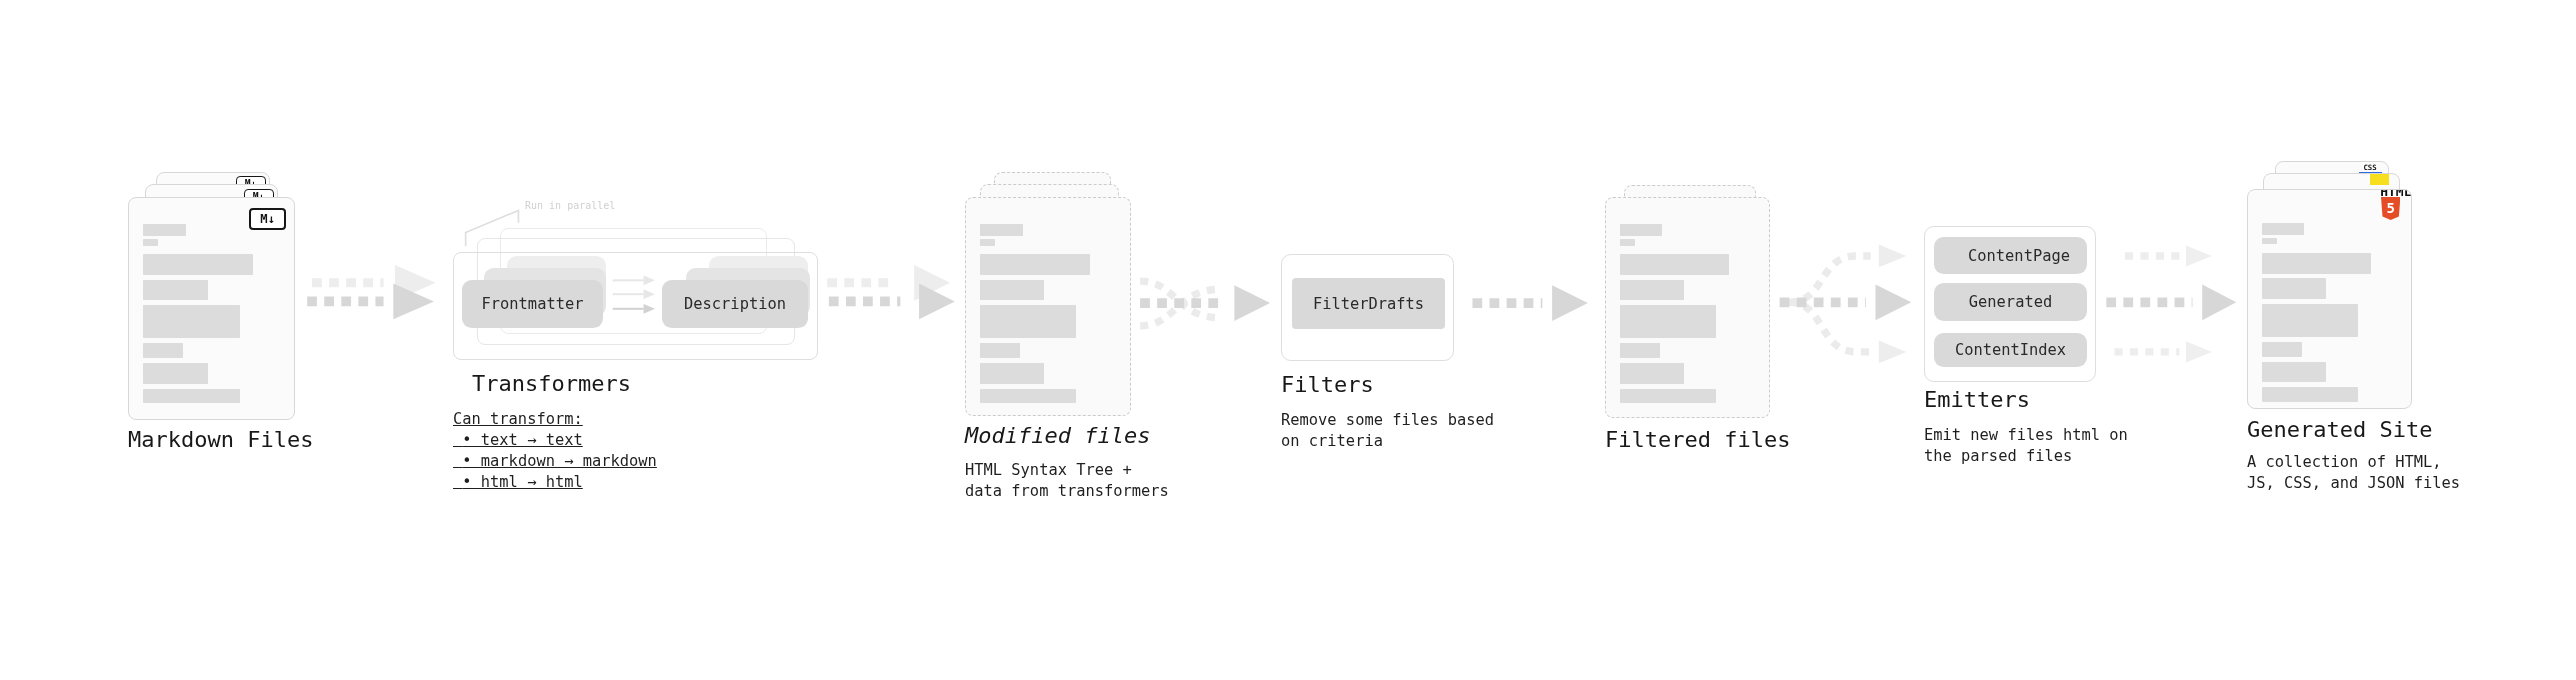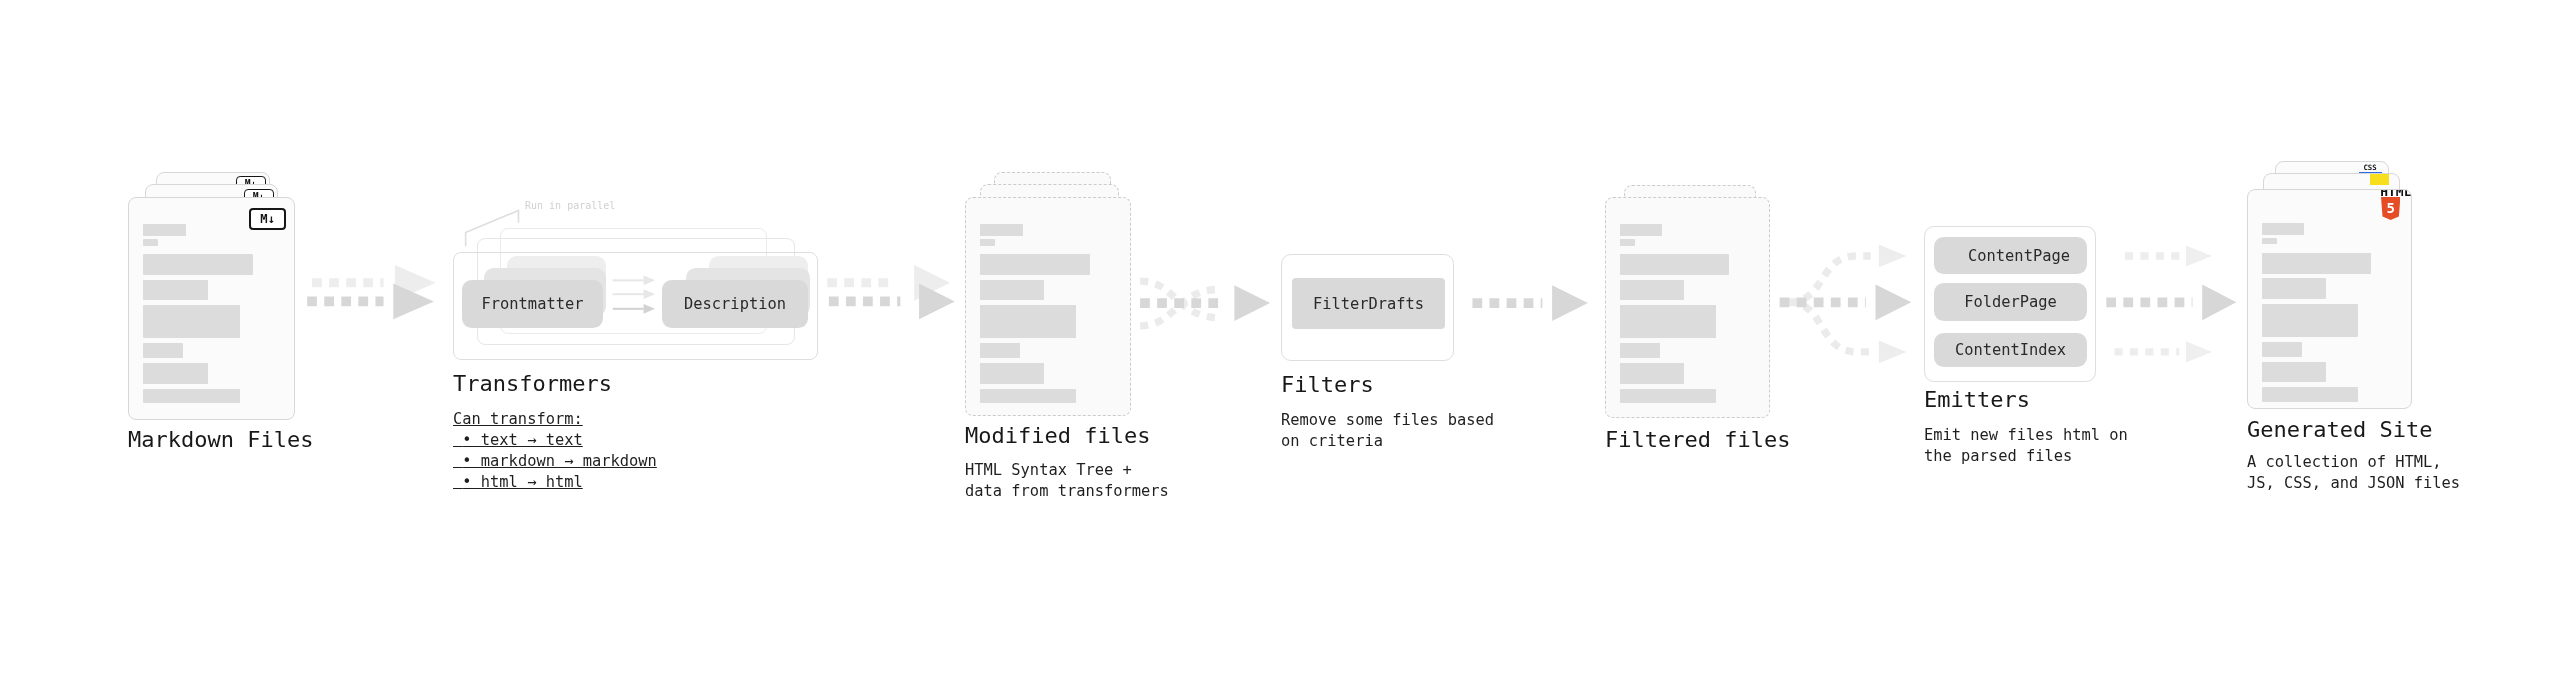--- a/index.html
+++ b/index.html
@@ -147,41 +147,41 @@
 <div class="tbox" style="left:453px;top:252px;width:365px;height:108px;border:1.6px solid #dedede;"></div>
 
 <div class="pill ghost2" style="left:507px;top:256px;width:99px;height:48px;"></div>
 <div class="pill ghost1" style="left:484px;top:268px;width:122px;height:48px;"></div>
 <div class="pill" style="left:462px;top:280px;width:141px;height:48px;">Frontmatter</div>
 
 <div class="pill ghost2" style="left:709px;top:256px;width:99px;height:48px;"></div>
 <div class="pill ghost1" style="left:686px;top:268px;width:124px;height:48px;"></div>
 <div class="pill" style="left:662px;top:280px;width:146px;height:48px;">Description</div>
 
-<div class="stage-title" style="left:453px;top:371px;">Transformers</div>
+<div class="stage-title" style="left:472px;top:371px;">Transformers</div>
 <div class="stage-caption" style="left:453px;top:409px;text-decoration:underline;">Can transform:
  • text → text
  • markdown → markdown
  • html → html</div>
 
 <div class="card dashed" style="left:994px;top:172px;width:117px;height:57px;"></div>
 <div class="card dashed" style="left:980px;top:184px;width:139px;height:57px;"></div>
 <div class="card dashed" style="left:965px;top:197px;width:166px;height:219px;">
   <div class="bars">
       <div class="bar" style="width: 32%; height: 12.2px; margin-bottom: 3.3px;"></div>
       <div class="bar" style="width: 11%; height: 6.5px; margin-bottom: 8.1px;"></div>
       <div class="bar" style="width: 82%; height: 21px; margin-bottom: 4.9px;"></div>
       <div class="bar" style="width: 48%; height: 20.3px; margin-bottom: 4.9px;"></div>
       <div class="bar" style="width: 72%; height: 33px; margin-bottom: 4.9px;"></div>
       <div class="bar" style="width: 30%; height: 15.4px; margin-bottom: 4.9px;"></div>
       <div class="bar" style="width: 48%; height: 20.3px; margin-bottom: 4.9px;"></div>
       <div class="bar" style="width: 72%; height: 14.6px; margin-bottom: 0px;"></div>
     </div>
 </div>
-<div class="stage-title" style="left:965px;top:423px;">Modified files</div>
+<div class="stage-title" style="left:965px;top:423px;font-style:italic;">Modified files</div>
 <div class="stage-caption" style="left:965px;top:460px;">HTML Syntax Tree +
 data from transformers</div>
 
 <div class="obox" style="left:1281px;top:254px;width:173px;height:107px;"></div>
 <div class="pill" style="left:1292px;top:278px;width:153px;height:51px;border-radius:4px;">FilterDrafts</div>
 <div class="stage-title" style="left:1281px;top:372px;">Filters</div>
 <div class="stage-caption" style="left:1281px;top:410px;">Remove some files based
 on criteria</div>
 
 <div class="card dashed" style="left:1624px;top:185px;width:132px;height:49px;"></div>
@@ -194,21 +194,21 @@
       <div class="bar" style="width: 72%; height: 33px; margin-bottom: 4.9px;"></div>
       <div class="bar" style="width: 30%; height: 15.4px; margin-bottom: 4.9px;"></div>
       <div class="bar" style="width: 48%; height: 20.3px; margin-bottom: 4.9px;"></div>
       <div class="bar" style="width: 72%; height: 14.6px; margin-bottom: 0px;"></div>
     </div>
 </div>
 <div class="stage-title" style="left:1605px;top:427px;">Filtered files</div>
 
 <div class="obox" style="left:1924px;top:226px;width:172px;height:156px;"></div>
 <div class="pill" style="left:1934px;top:237px;width:153px;height:37px;padding-left:17px;">ContentPage</div>
-<div class="pill" style="left:1934px;top:283px;width:153px;height:38px;">FolderPage</div>
+<div class="pill" style="left:1934px;top:283px;width:153px;height:38px;">Generated</div>
 <div class="pill" style="left:1934px;top:333px;width:153px;height:34px;">ContentIndex</div>
 <div class="stage-title" style="left:1924px;top:387px;">Emitters</div>
 <div class="stage-caption" style="left:1924px;top:425px;">Emit new files html on
 the parsed files</div>
 
 <div class="card" style="left:2275px;top:161px;width:114px;height:65px;">
   <span class="css-badge">CSS</span>
 </div>
 <div class="card" style="left:2263px;top:173px;width:137px;height:65px;">
   <span class="js-badge"></span>

